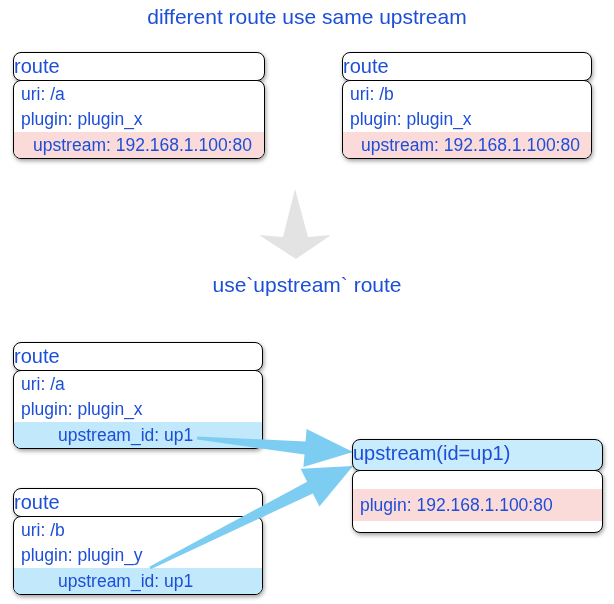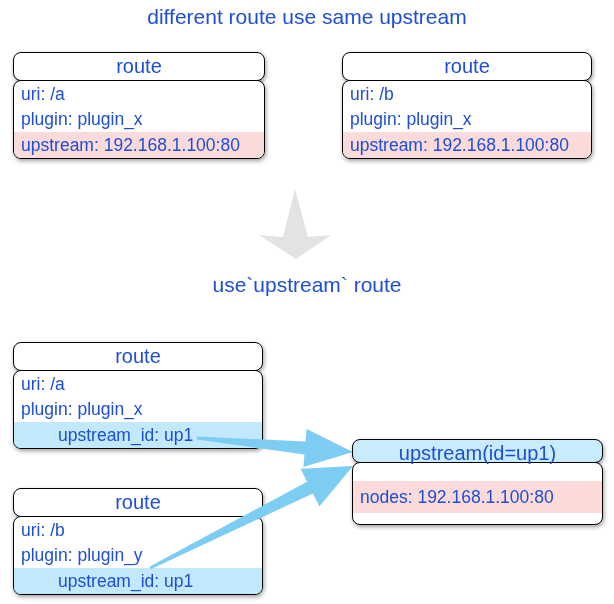--- a/index.html
+++ b/index.html
@@ -7,34 +7,34 @@
     position:relative;width:614px;height:604px;background:#fff;overflow:hidden;
     font-family:"Liberation Sans","DejaVu Sans",sans-serif;color:#1d4ed8;
   }
   .title{
     position:absolute;left:0;width:614px;text-align:center;
     font-size:21px;line-height:26px;white-space:pre;
   }
   .node{position:absolute;filter:drop-shadow(1.5px 2px 2px rgba(0,0,0,0.38));}
   .node-header{
     position:relative;height:29px;border:1.5px solid var(--border);border-radius:8px;
-    background:#fff;text-align:center;font-size:20px;line-height:27px;
+    background:#fff;text-align:left;font-size:20px;line-height:27px;
     box-sizing:border-box;z-index:2;
   }
   .node-header.blue{background:var(--header-blue);}
   .node-body{
     position:relative;margin-top:-1.5px;border:1.5px solid var(--border);border-radius:8px;
     background:#fff;box-sizing:border-box;z-index:1;overflow:hidden;
     display:flex;flex-direction:column;
   }
   .row{
     flex:1;font-size:17.5px;line-height:26.2px;padding-left:7px;
     white-space:pre;overflow:hidden;
   }
-  .row.pink{background:var(--pink-highlight);}
+  .row.pink{background:var(--pink-highlight);text-align:center;}
   .row.blue{background:var(--blue-highlight);padding-left:44px;}
   .upstream-body{display:block;padding-top:18px;}
   .upstream-body .band{
     height:32px;line-height:32px;font-size:17.5px;padding-left:7px;
     background:var(--pink-highlight);white-space:pre;
   }
   svg.overlay{position:absolute;left:0;top:0;pointer-events:none;}
   #arrows{z-index:3;}
   .upstream-node{z-index:4;}
   .route-node{z-index:2;}
@@ -95,21 +95,21 @@
       <div class="row blue">upstream_id: up1</div>
     </div>
   </div>
 
   <svg id="arrows" class="overlay" width="614" height="604" viewBox="0 0 614 604">
     <polygon points="196.9,439.5 304.5,454.5 303.4,467 353,452 306.6,429 305.5,441.5 197.1,436.5" style="fill:var(--arrow-blue)"></polygon>
     <polygon points="150.7,569.3 312.9,493.4 319.4,506.4 353,466 300.6,468.8 307.1,481.8 149.3,566.7" style="fill:var(--arrow-blue)"></polygon>
   </svg>
 
   <div class="node upstream-node" style="left:352px;top:439px;width:251px">
-    <div class="node-header blue" style="height:24px;line-height:26px">
+    <div class="node-header blue" style="height:32px;line-height:26px">
       <span>upstream(id=up1)</span>
     </div>
     <div class="node-body upstream-body" style="height:63px">
-      <div class="band">nodes: 192.168.1.100:80</div>
+      <div class="band">plugin: 192.168.1.100:80</div>
     </div>
   </div>
 
 </div>
 
 </body></html>

